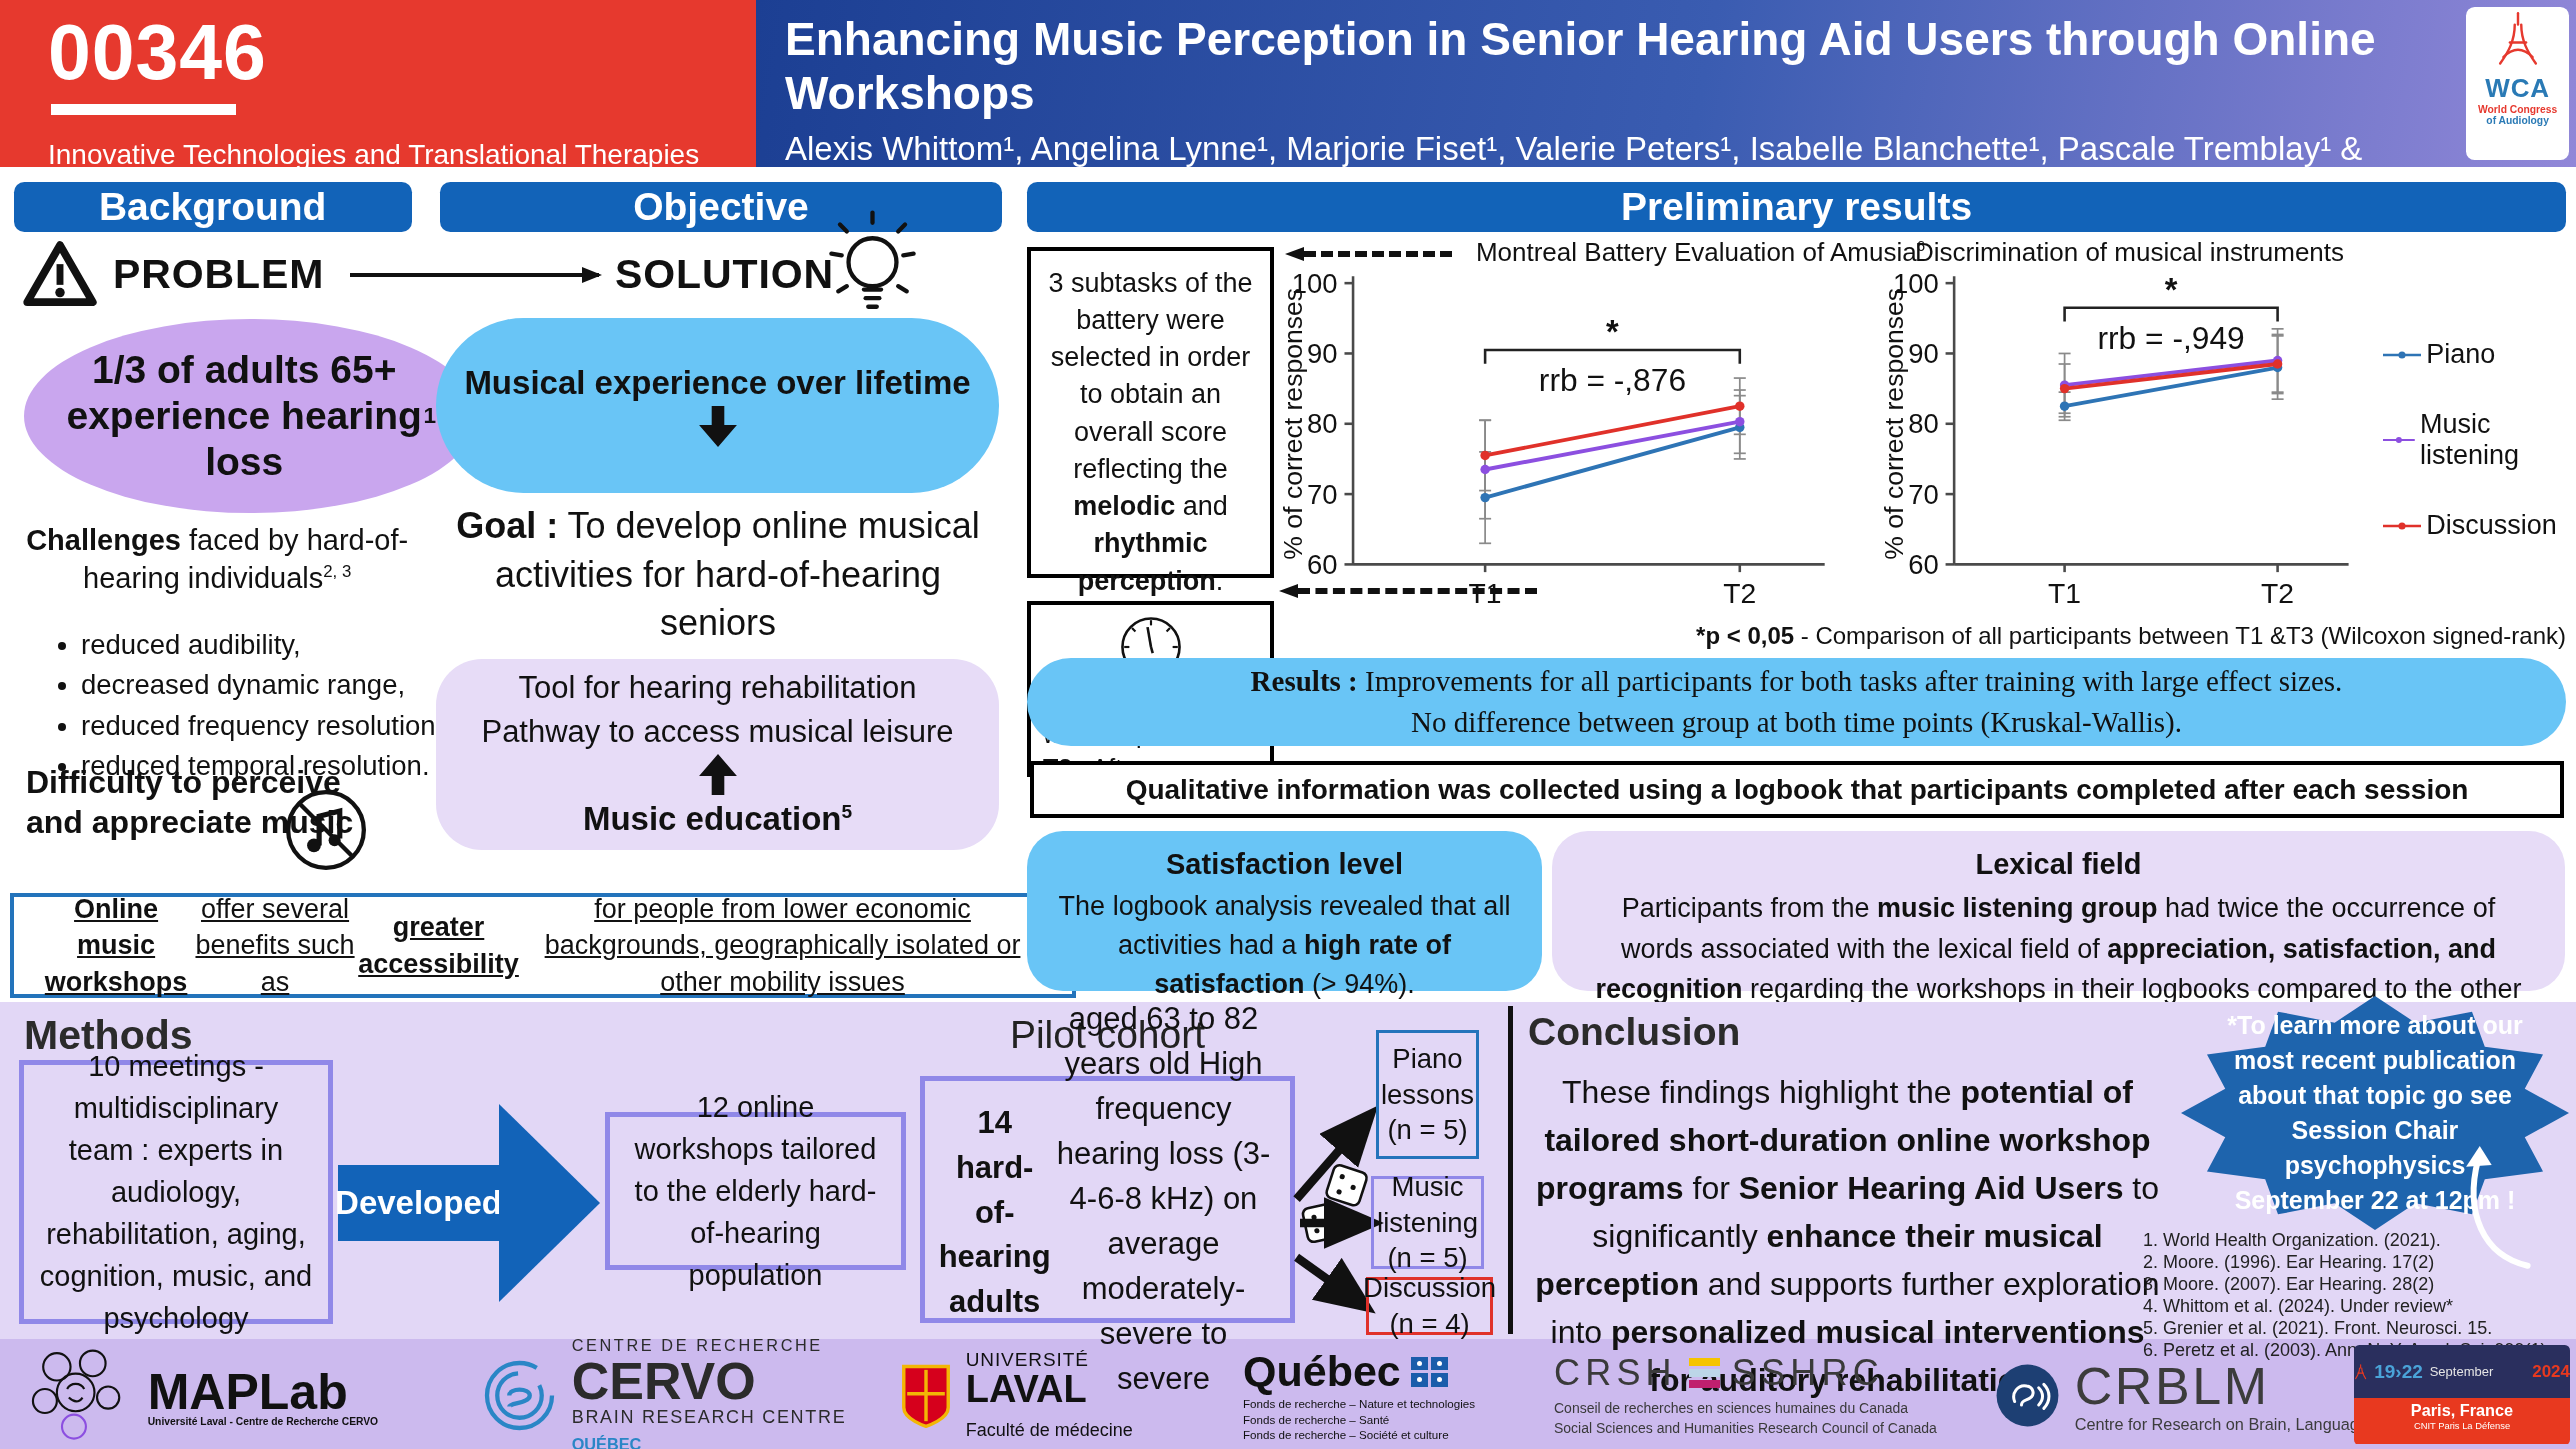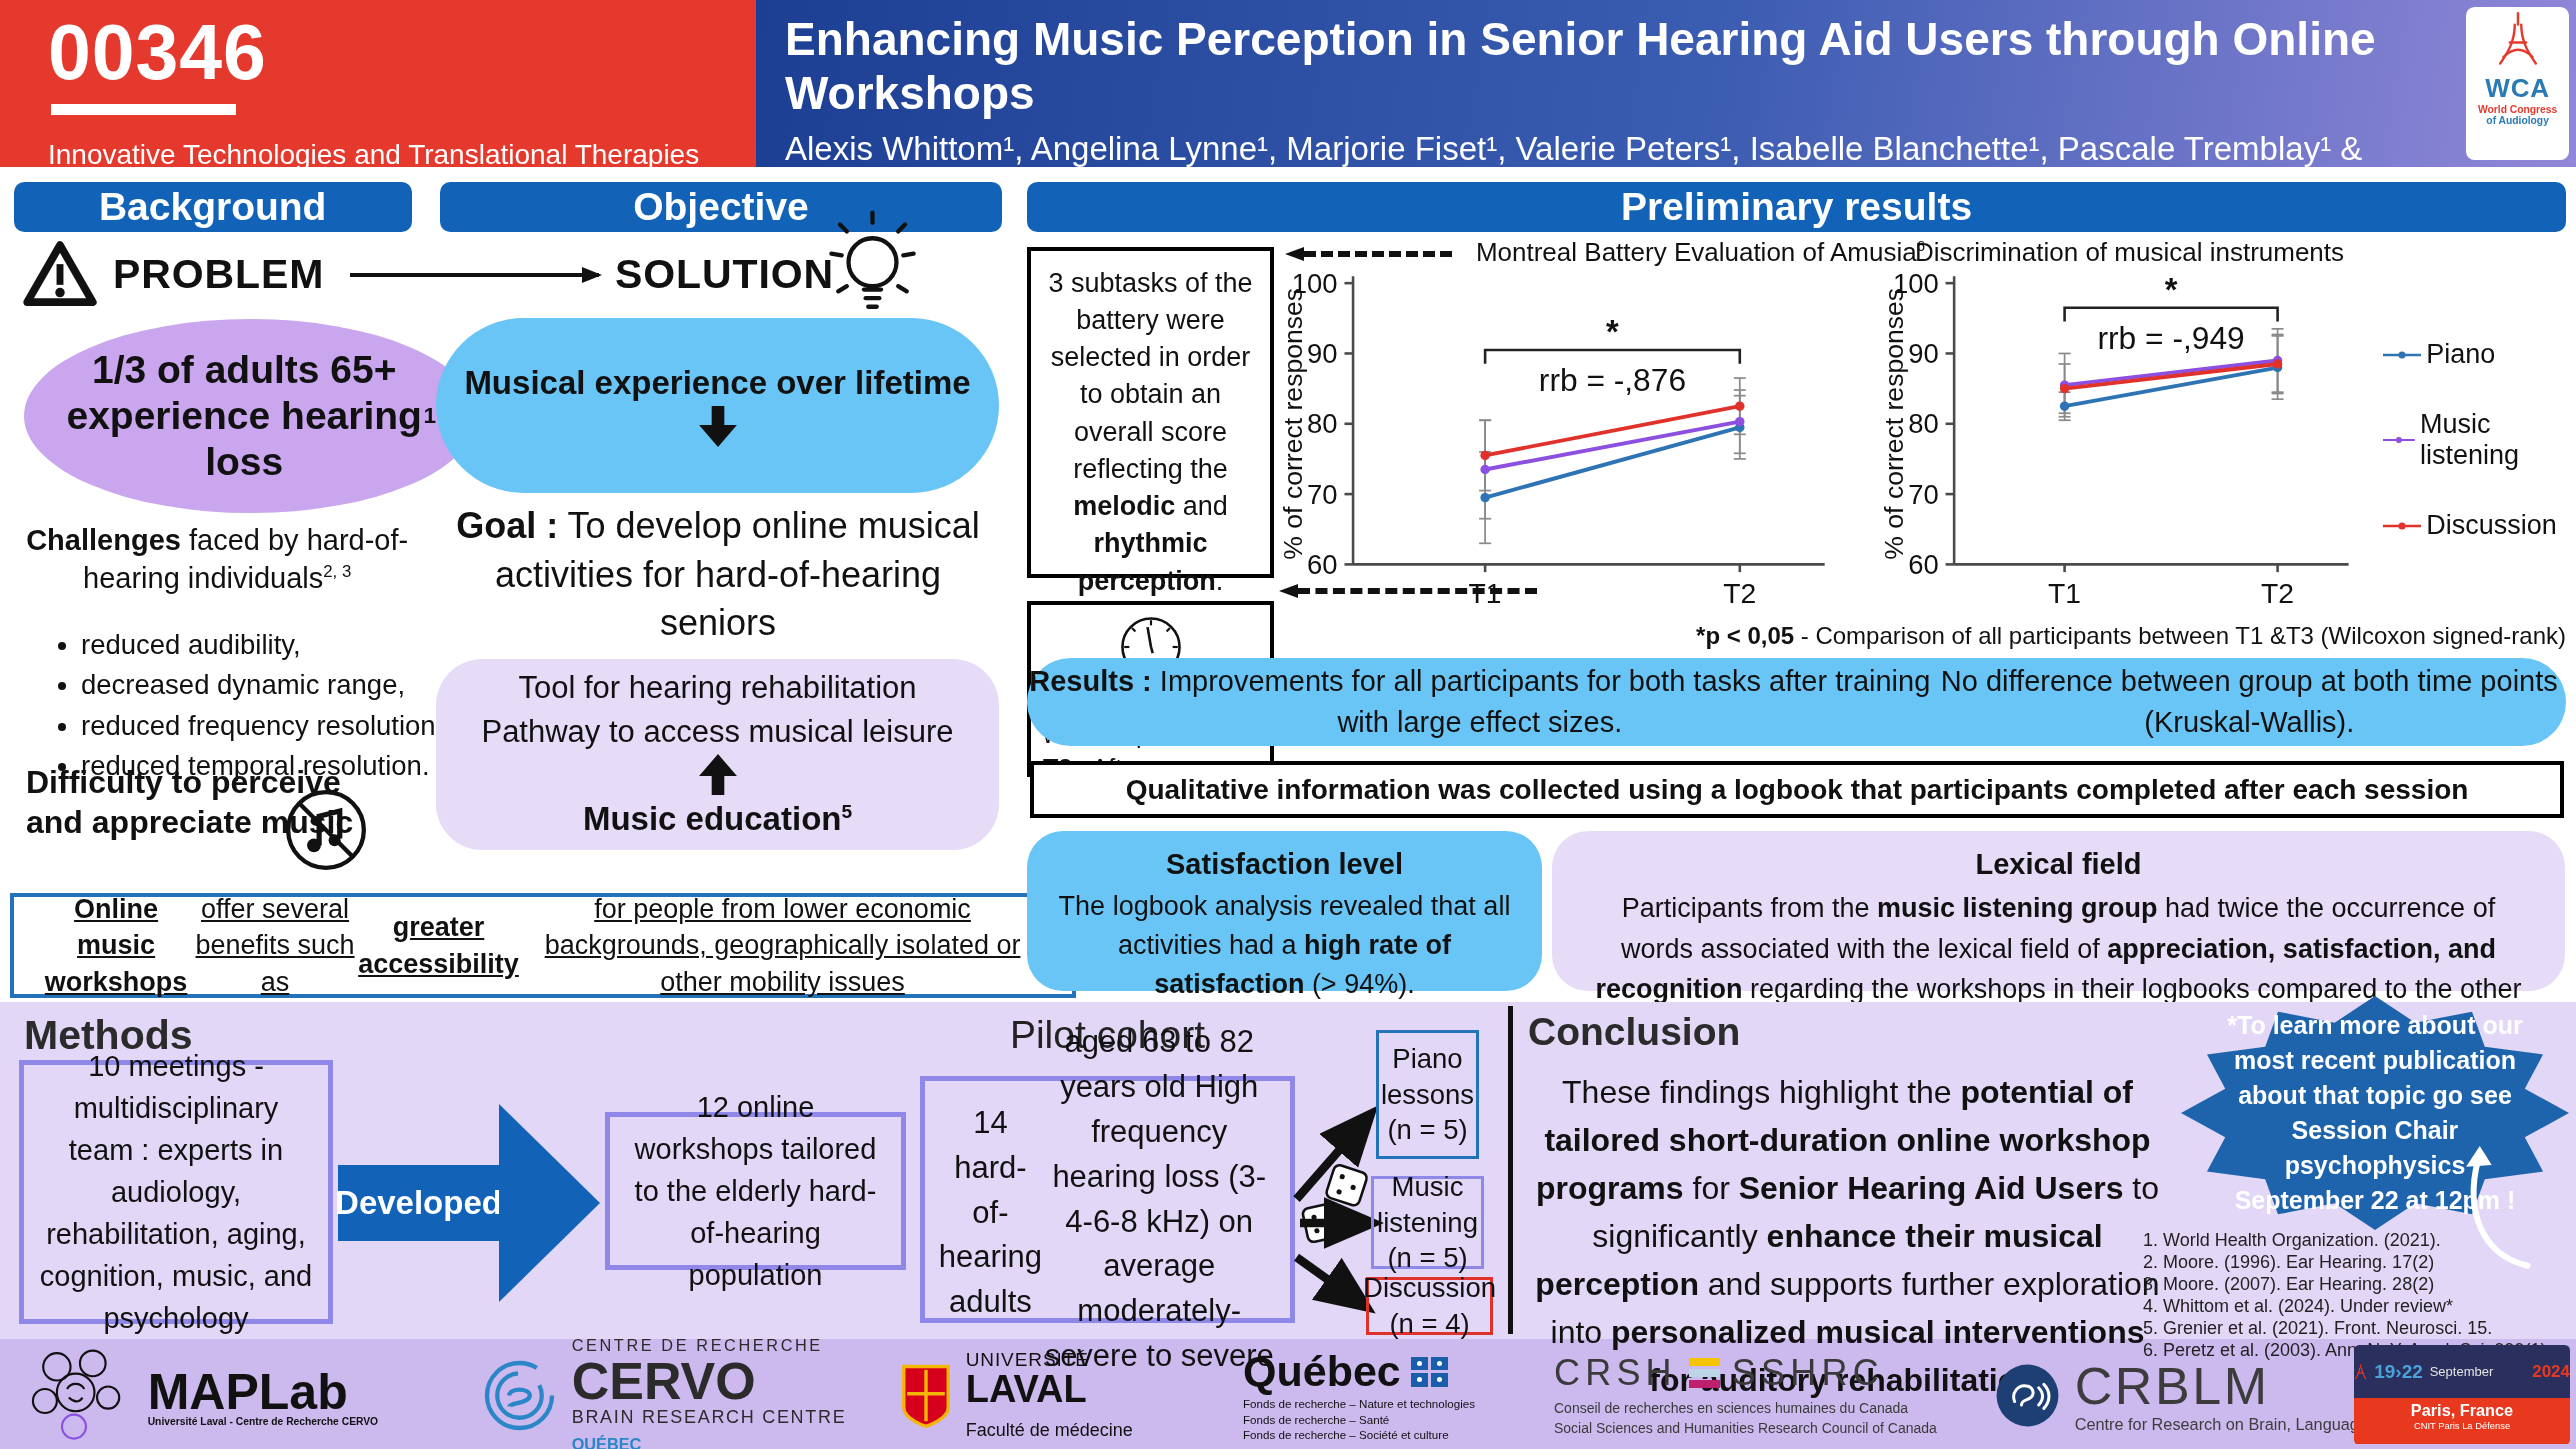--- a/index.html
+++ b/index.html
@@ -84,22 +84,22 @@
   .chart-title{position:absolute;font-size:26px;text-align:center;}
   #chart1Title{left:1460px;top:237px;width:481px;}
   #chart2Title{left:1889px;top:237px;width:481px;}
   .chart-box{position:absolute;}
   #chart-0{left:1279px;top:266px;width:558px;height:343px;}
   #chart-1{left:1880px;top:266px;width:481px;height:343px;}
   #legend{left:2383px;top:339px;width:185px;}
   .legend-item{display:flex;align-items:center;gap:5.2px;font-size:27px;margin-bottom:39px;}
   #footnote{left:1288px;top:622px;width:1278px;text-align:right;font-size:24px;}
   #resultsBox{left:1027px;top:658px;width:1539px;height:88px;background:#69c5f6;border-radius:45px;
-    display:flex;align-items:center;justify-content:center;
-    text-align:center;font-size:29px;line-height:1.4;}
+    display:flex;flex-direction:column;align-items:center;justify-content:center;
+    text-align:center;font-size:29px;line-height:1.4;font-family:Liberation Serif, serif;}
   #qualBox{left:1030px;top:761px;width:1534px;height:57px;border:4.3px solid #000;background:#fff;
     display:flex;align-items:center;justify-content:center;font-size:28px;font-weight:700;box-sizing:border-box;}
   #satisBox{left:1027px;top:831px;width:515px;height:160px;background:#69c5f6;border-radius:36px;
     text-align:center;padding:12px 22px;box-sizing:border-box;font-size:27px;line-height:1.45;}
   #lexBox{left:1552px;top:831px;width:1013px;height:160px;background:#e7dcf7;border-radius:36px;
     text-align:center;padding:12px 31px;box-sizing:border-box;font-size:27px;line-height:1.5;}
   .box-title{font-size:29px;font-weight:800;margin-bottom:1.7px;}
 
   
   #mband{left:0;top:1002px;width:2576px;height:337px;background:#e2d7f6;}
@@ -464,21 +464,21 @@
   <div class="abs" id="methodsTitle">Methods</div>
   <div class="pbox" id="mBox1">10 meetings - multidisciplinary team : experts in audiology, rehabilitation, aging, cognition, music, and psychology</div>
   <div class="abs" id="devArrow">
     <div id="devRect">Developed</div>
     <div id="devHead"></div>
   </div>
   <div class="pbox" id="mBox2">12 online workshops tailored to the elderly hard-of-hearing population</div>
 
   <div class="abs" id="pilotTitle">Pilot cohort</div>
   <div class="pbox" id="cohortBox">
-      <span style="font-weight: 400; margin-top: 27px;">14 hard-of-hearing adults</span>
+      <span style="font-weight: 700; margin-top: 27px;">14 hard-of-hearing adults</span>
       <span> aged 63 to 82 years old High frequency hearing loss (3-4-6-8 kHz) on average moderately-severe to severe</span>
     </div>
   <div class="abs" id="diceIcon">
     <svg viewBox="0 0 86 104" width="74" height="89">
       <g transform="rotate(18 55 30)">
         <rect x="36" y="8" width="40" height="40" rx="7" fill="#fff" stroke="#111" stroke-width="3"></rect>
         <circle cx="48" cy="20" r="3" fill="#111"></circle>
           <circle cx="64" cy="28" r="3" fill="#111"></circle>
           <circle cx="50" cy="38" r="3" fill="#111"></circle>
       </g>

